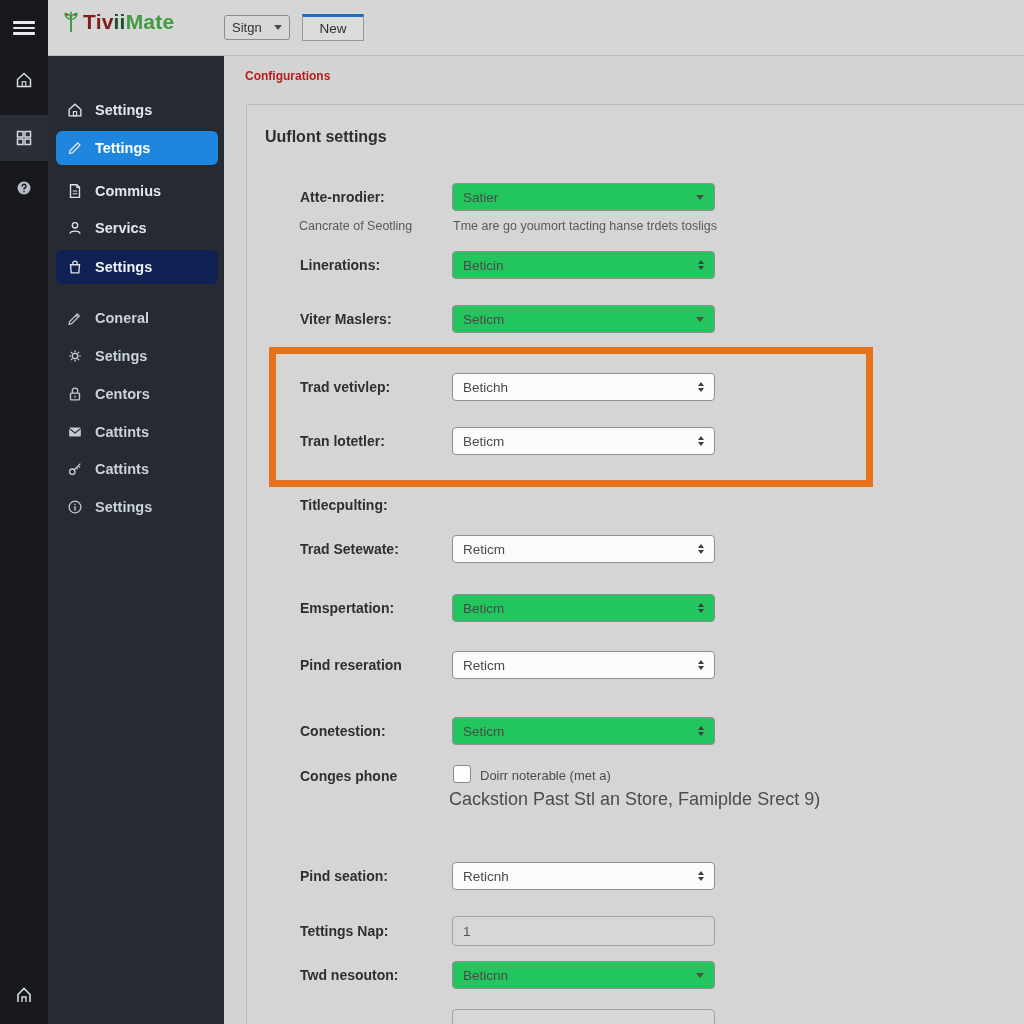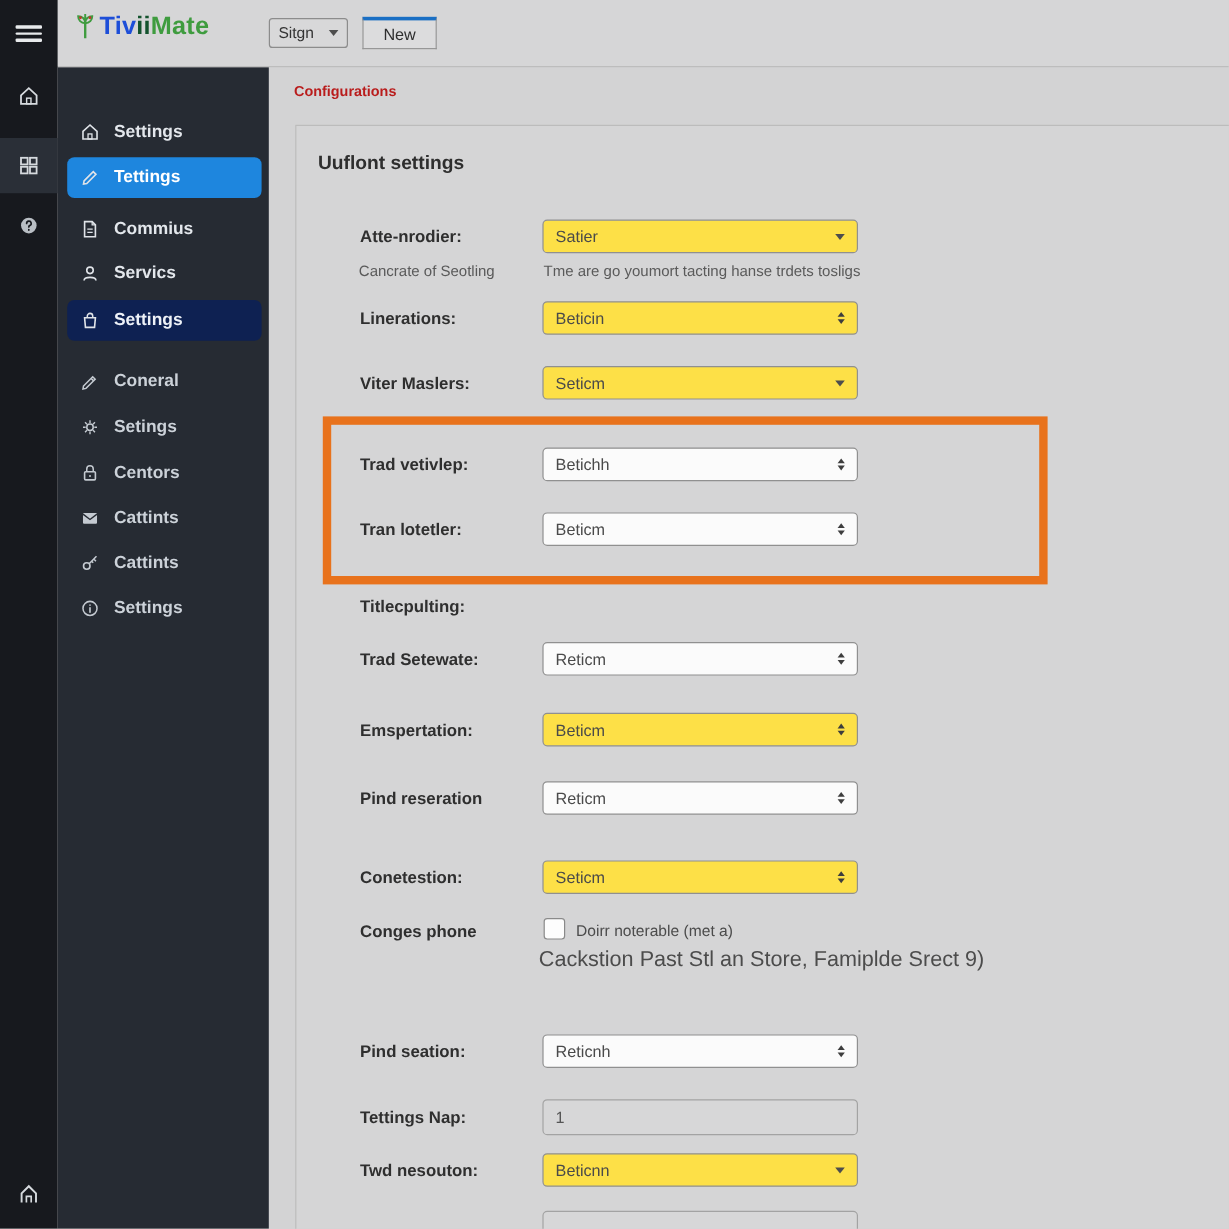--- a/index.html
+++ b/index.html
@@ -11,21 +11,21 @@
   
   .icon-strip{position:absolute;left:0;top:0;width:48px;height:1024px;background:#17191e;z-index:5;}
   .strip-icon{position:absolute;left:14px;width:20px;height:20px;color:#d6dade;}
   .strip-active-bg{position:absolute;left:0;top:115px;width:48px;height:46px;background:#2a2f37;}
   .hamburger{position:absolute;left:13px;top:21px;width:22px;height:14px;display:flex;flex-direction:column;justify-content:space-between;}
   .hamburger span{display:block;height:2.6px;background:#e8eaec;border-radius:1px;}
   
   .topbar{position:absolute;left:48px;top:0;right:0;height:55px;background:#d6d6d7;border-bottom:1px solid #bdbdbd;z-index:4;}
   .logo{position:absolute;left:14px;top:10px;display:flex;align-items:center;gap:3px;}
   .logo-text{font-size:21px;font-weight:700;letter-spacing:.2px;}
-  .logo-p1{color:#1d4ed8;} .logo-p2{color:#14532d;} .logo-p3{color:#3f9c3f;}
+  .logo-p1{color:#7f1d1d;} .logo-p2{color:#14532d;} .logo-p3{color:#3f9c3f;}
   .sign-select{position:absolute;left:176px;top:15px;width:66px;height:25px;box-sizing:border-box;
     border:1px solid #8c8c8c;border-radius:3px;background:#d8d8d9;display:flex;align-items:center;
     justify-content:space-between;padding:0 7px;font-size:13px;color:#333;}
   .new-btn{position:absolute;left:254px;top:14px;width:62px;height:27px;box-sizing:border-box;
     border:1px solid #979797;border-top:3px solid #1a6fc4;background:#dcdcdd;display:flex;
     align-items:center;justify-content:center;font-size:13.5px;color:#2e2e2e;}
   
   .sidebar{position:absolute;left:48px;top:55px;width:176px;bottom:0;background:#262b33;z-index:3;}
   .side-item{position:absolute;left:8px;width:162px;height:34px;box-sizing:border-box;border-radius:6px;
     display:flex;align-items:center;gap:11px;padding:0 10px;color:#e3e7ec;font-size:14.5px;font-weight:600;}
@@ -35,21 +35,21 @@
   .side-item.active-navy{background:#0e2152;color:#eef2f8;}
   
   .main{position:absolute;left:224px;top:55px;right:0;bottom:0;background:#d3d3d4;}
   .page-heading{position:absolute;left:21px;top:14px;font-size:12px;font-weight:700;color:#b91c1c;}
   .card{position:absolute;left:22px;top:49px;right:-3px;bottom:-12px;background:#d5d5d6;border:1px solid #bcbcbc;}
   .section-title{position:absolute;left:18px;top:23px;font-size:16px;font-weight:700;color:#2e2e2e;}
   .f-label{position:absolute;left:53px;font-size:14px;font-weight:600;color:#2f2f2f;line-height:20px;}
   .control{position:absolute;left:205px;width:263px;height:28px;box-sizing:border-box;
     border:1px solid #909090;border-radius:4px;display:flex;align-items:center;justify-content:space-between;
     padding:0 10px;font-size:13.5px;color:#4a4a4a;}
-  .control.gray{background:#fde047;} .control.white{background:#fbfbfb;}
+  .control.gray{background:#22c55e;} .control.white{background:#fbfbfb;}
   .control.inputbox{background:#d7d7d8;border-color:#a3a3a3;justify-content:flex-start;color:#555;}
   .caret{width:0;height:0;border-left:4.5px solid transparent;border-right:4.5px solid transparent;border-top:5.5px solid #4d4d4d;}
   .stepper{display:flex;flex-direction:column;gap:2.5px;align-items:center;}
   .stepper i{display:block;width:0;height:0;border-left:3.5px solid transparent;border-right:3.5px solid transparent;}
   .stepper .up{border-bottom:4px solid #3d3d3d;} .stepper .dn{border-top:4px solid #3d3d3d;}
   .helper{position:absolute;font-size:12.5px;color:#5a5a5a;}
   .hl-rect{position:absolute;left:22px;top:242px;width:604px;height:140px;box-sizing:border-box;
     border:7px solid #e8721c;pointer-events:none;z-index:2;}
   .cb-box{position:absolute;left:206px;width:18px;height:18px;box-sizing:border-box;background:#fdfdfd;
     border:1.5px solid #8a8a8a;border-radius:3px;}

